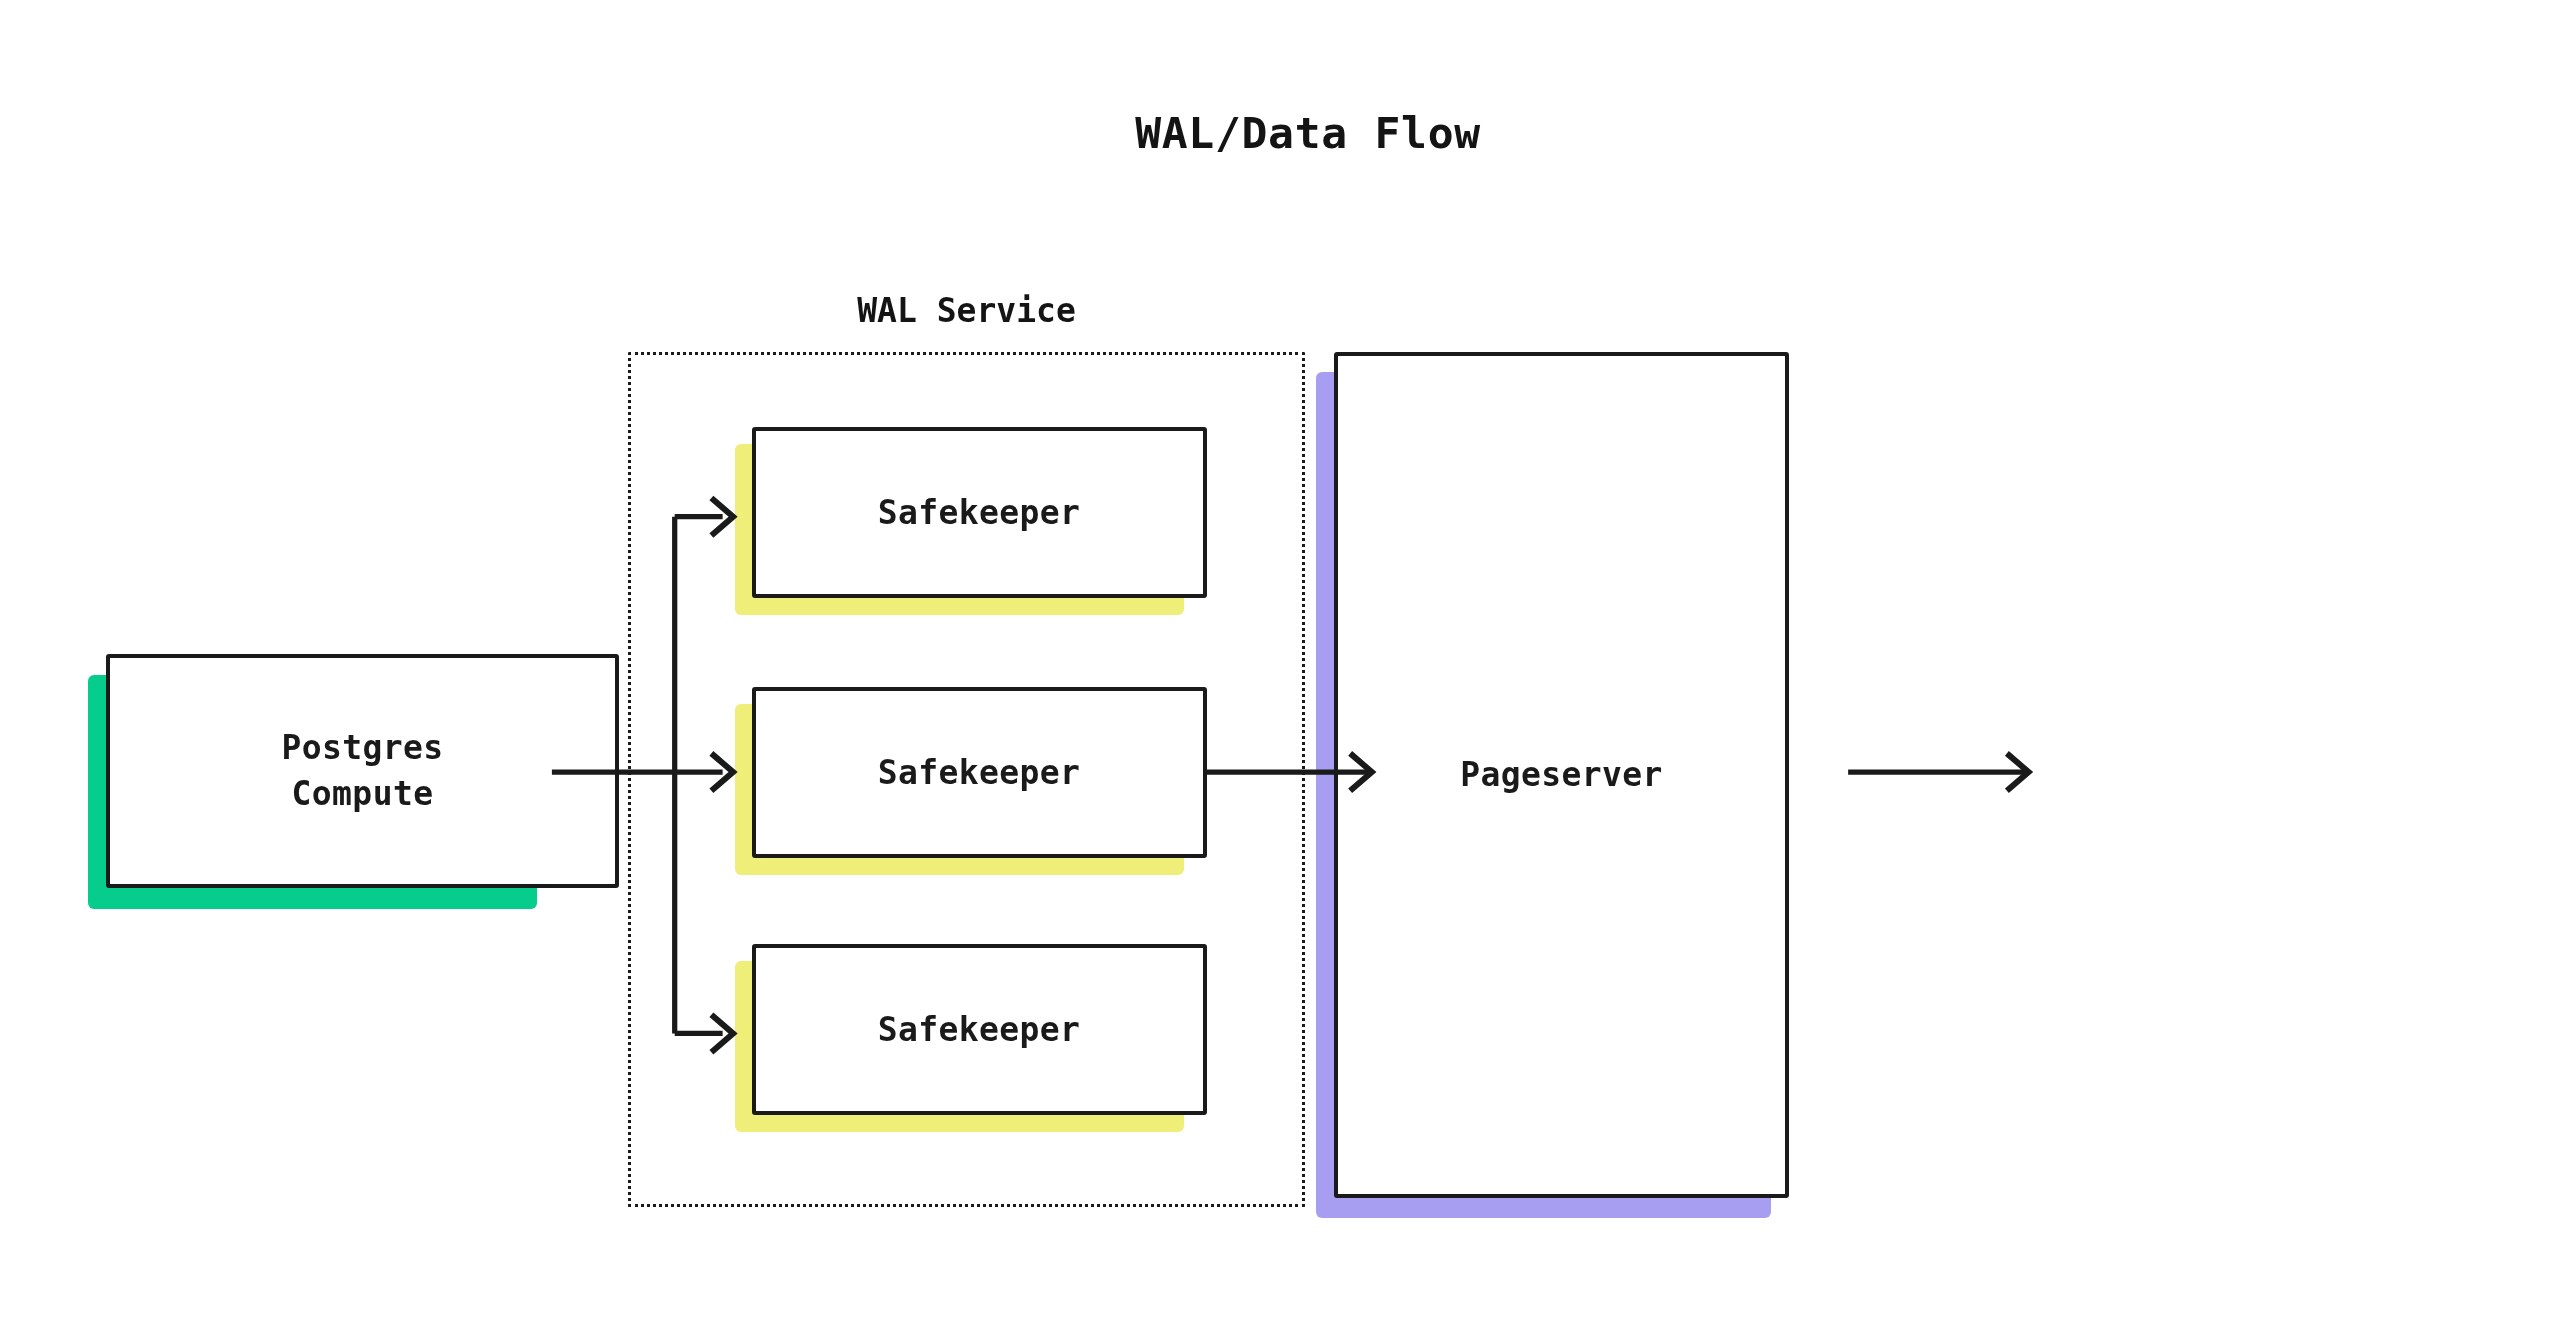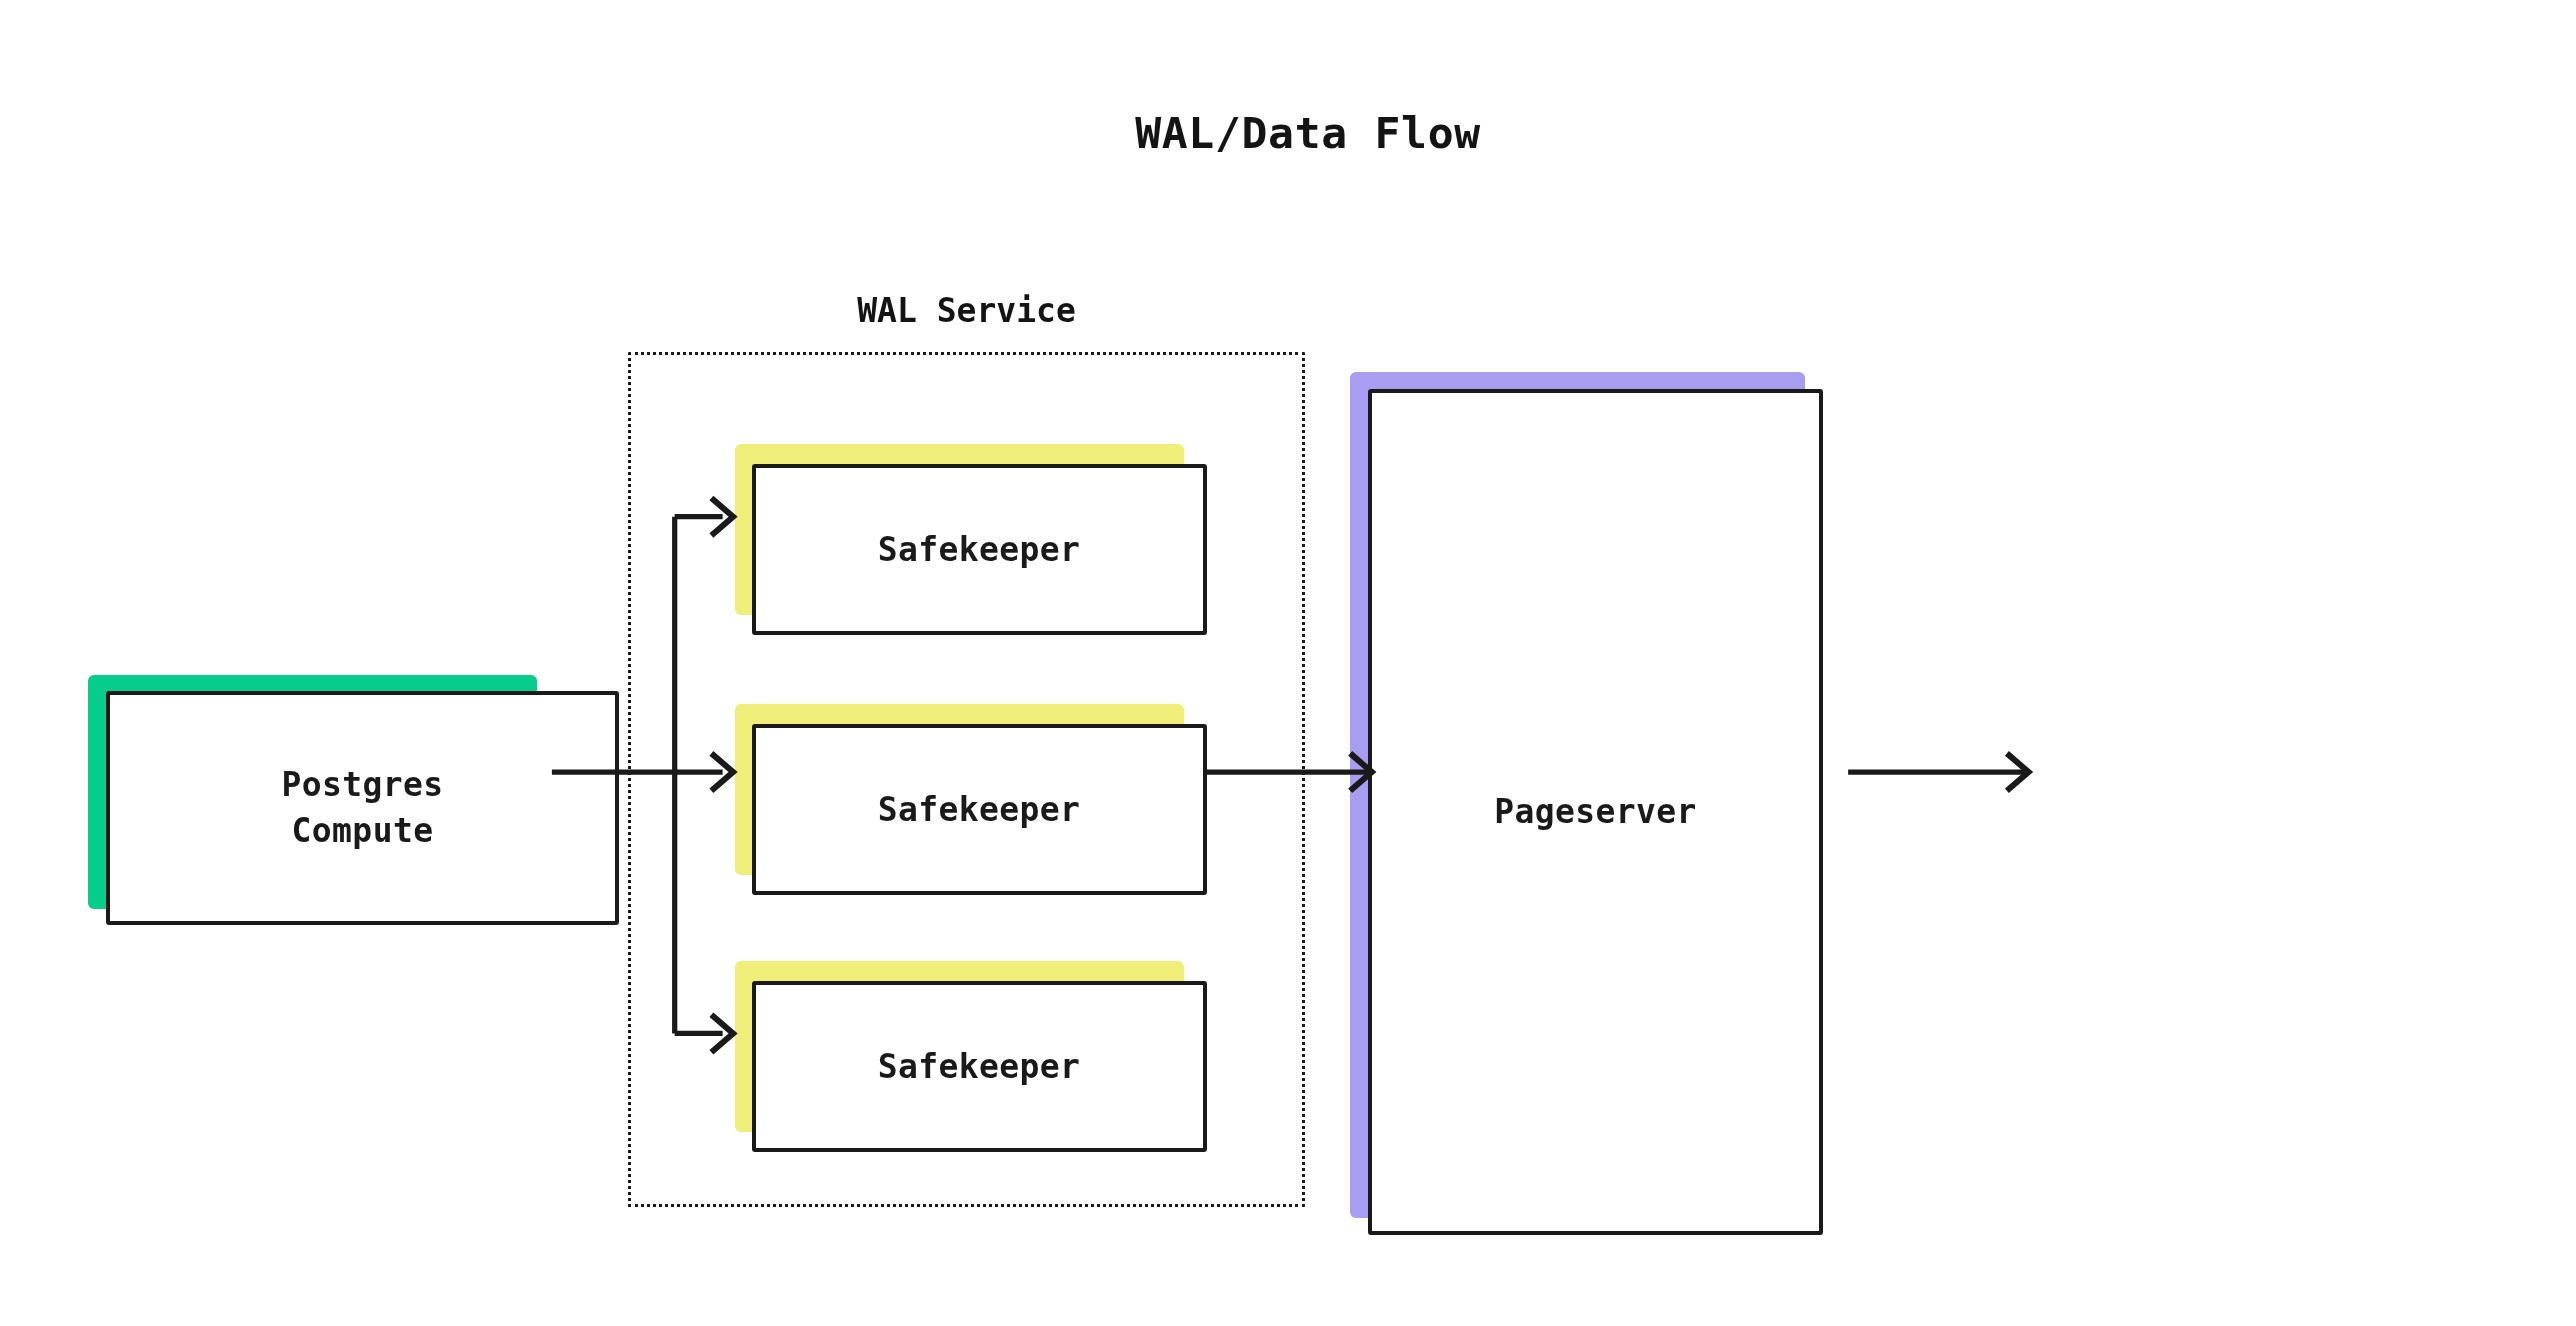--- a/index.html
+++ b/index.html
@@ -66,21 +66,20 @@
   }
   .node .body {
     position: absolute;
     background: #ffffff;
     border: 4.5px solid #1a1a1a;
     border-radius: 3px;
     box-sizing: border-box;
     display: flex;
     align-items: center;
     justify-content: center;
-    margin-top: 37px;
   }
   .node .label {
     font-size: 33px;
     font-weight: bold;
     color: #1a1a1a;
     text-align: center;
     line-height: 1.38;
     white-space: pre-line;
     letter-spacing: 0.4px;
   }
@@ -92,21 +91,21 @@
 
   
   .node-safekeeper { left: 735px; width: 472px; height: 187px; }
   .node-safekeeper .shadow { left: 0px;  top: 16.5px; width: 449px; height: 171px; }
   .node-safekeeper .body   { left: 16.5px; top: 0px;  width: 455px; height: 171px; }
   #node-safekeeper-1 { top: 427px; }
   #node-safekeeper-2 { top: 687px; }
   #node-safekeeper-3 { top: 944px; }
 
   
-  #node-pageserver { left: 1350px; top: 352px; width: 473px; height: 866px; }
+  #node-pageserver { left: 1316px; top: 352px; width: 473px; height: 866px; }
   #node-pageserver .shadow { left: 0px;  top: 19.5px; width: 455px; height: 846px; }
   #node-pageserver .body   { left: 18px; top: 0px;  width: 455px; height: 846px; }
 
   
   #node-objectstorage { left: 2017px; top: 352px; width: 479px; height: 866px; }
   #node-objectstorage .shadow { left: 0px;  top: 19.5px; width: 461px; height: 846px; }
   #node-objectstorage .body   { left: 18px; top: 0px;  width: 461px; height: 846px; }
 
   
   #connectors {

